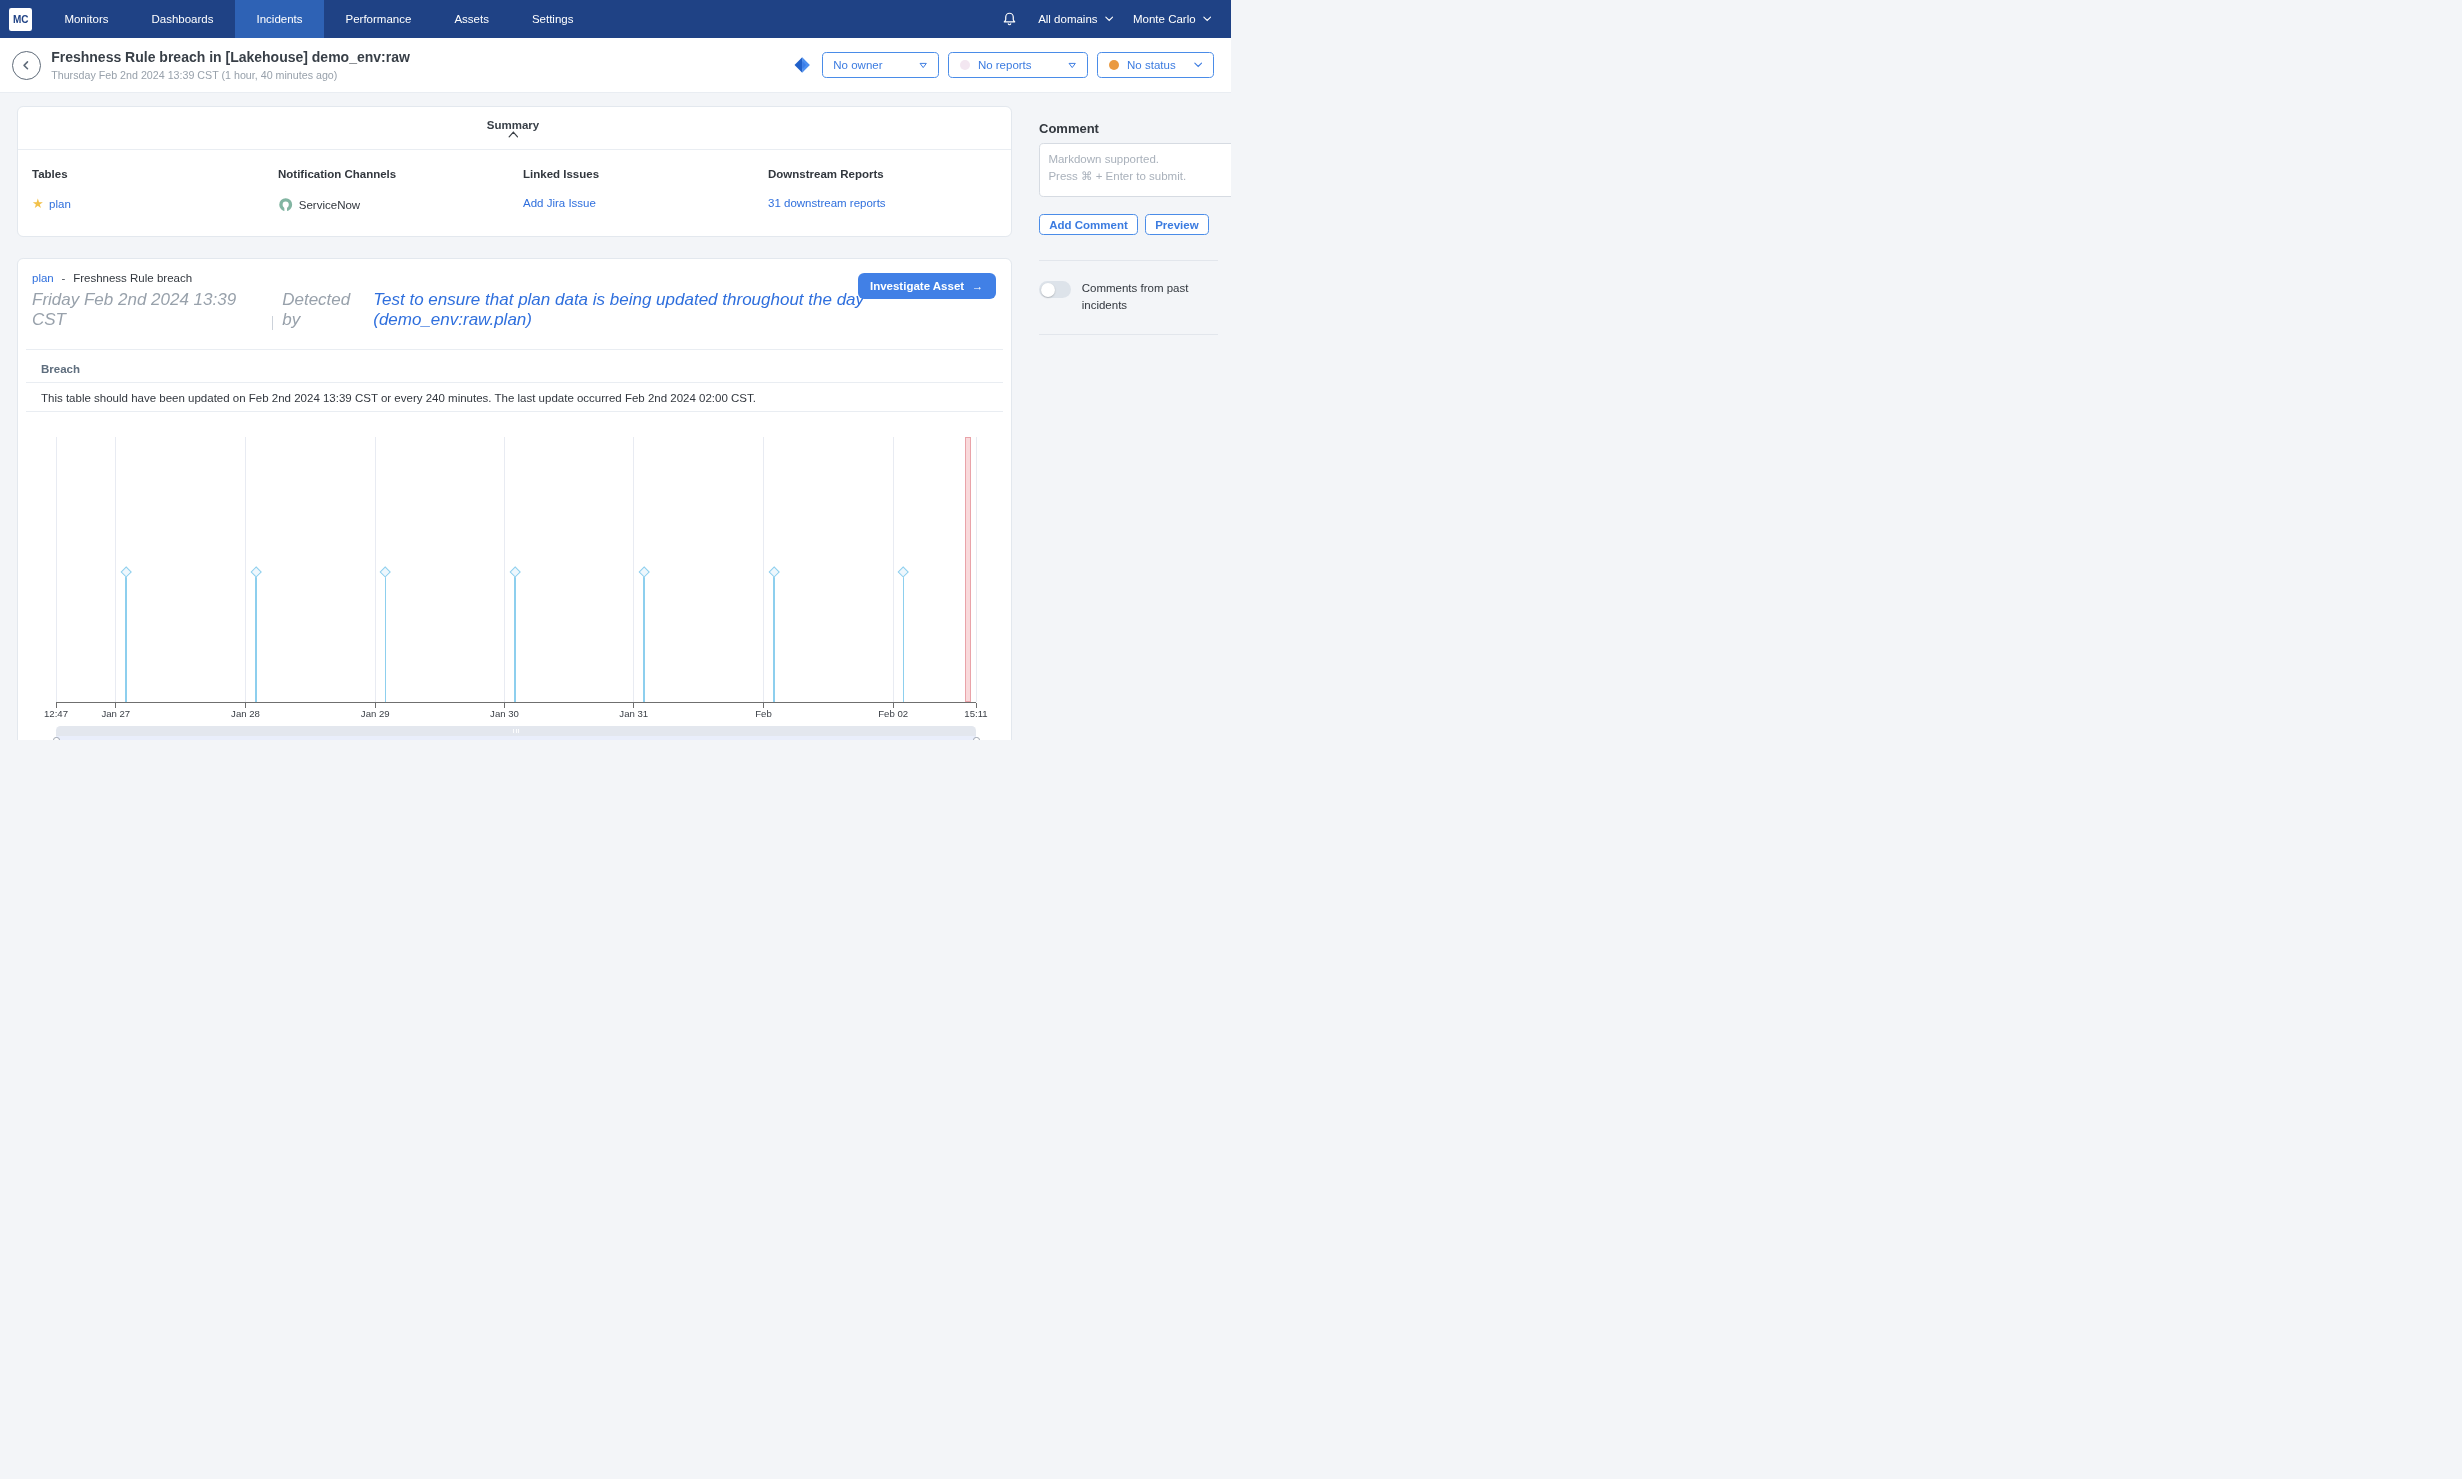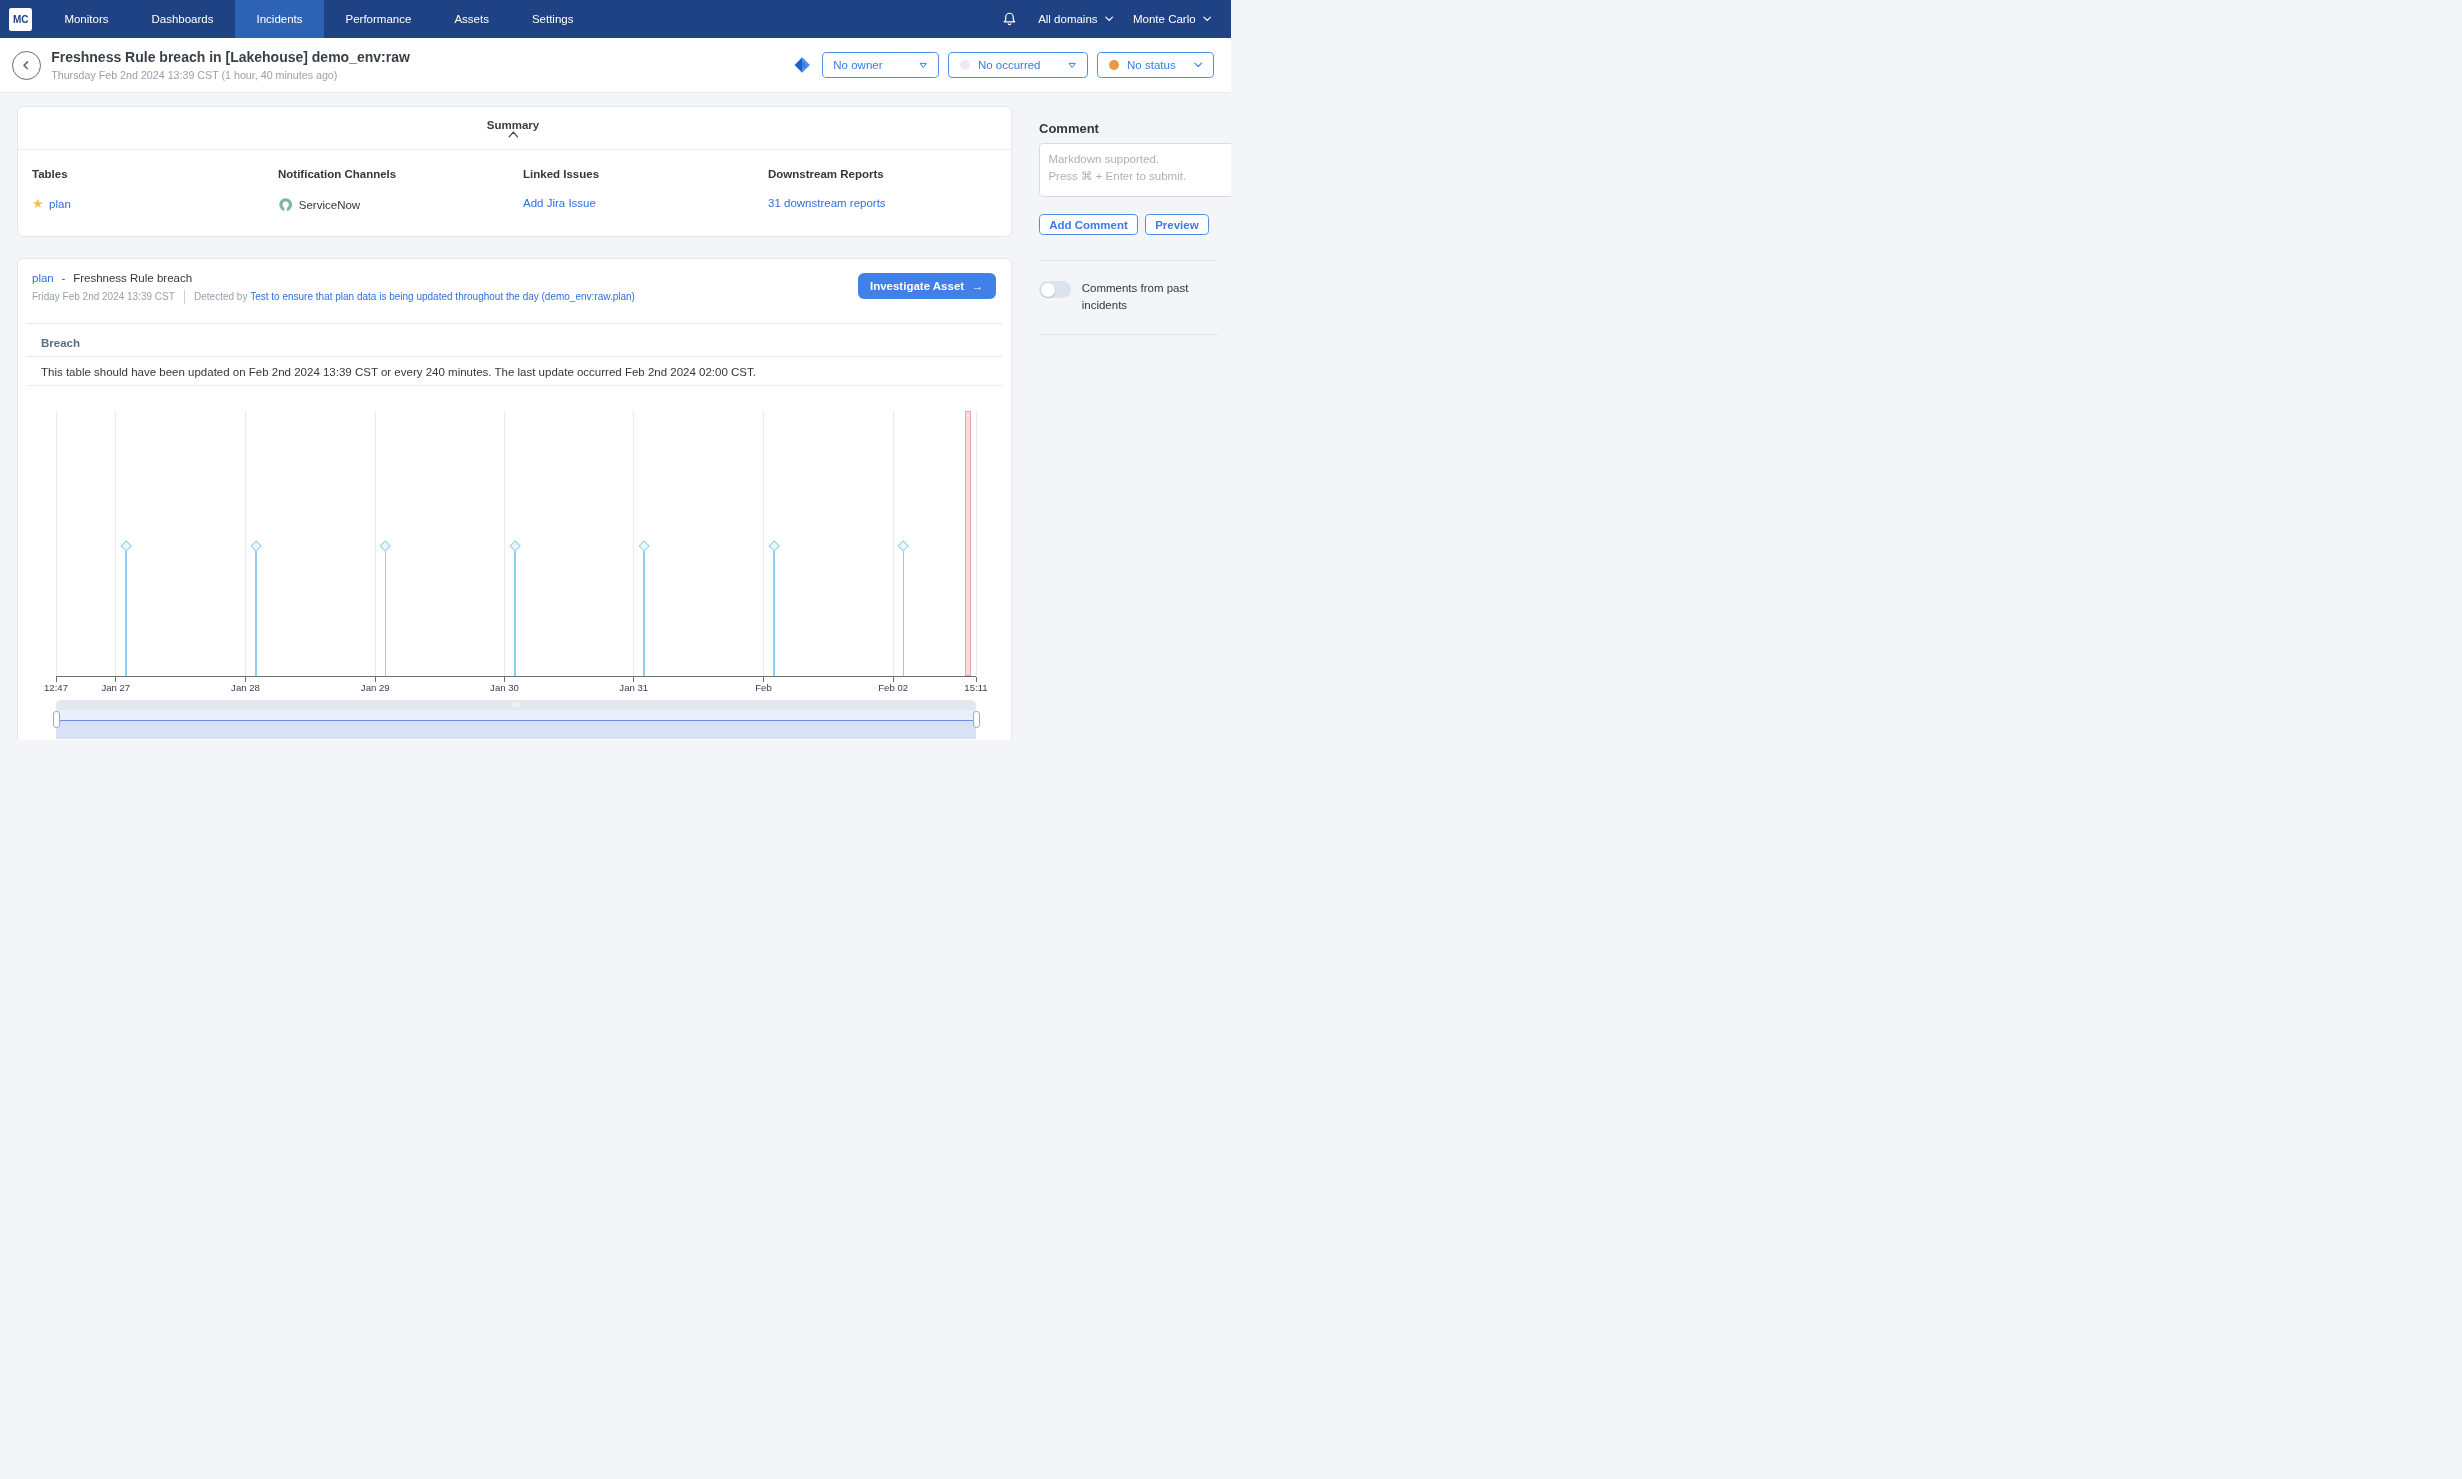--- a/index.html
+++ b/index.html
@@ -75,21 +75,21 @@
   }
   .sum-label { font-size:11.5px; font-weight:700; color:#32373e; }
   .sum-value { margin-top:17px; font-size:11.5px; display:flex; align-items:center; gap:5.4px; color:#32373e; }
   .link { color:#2f6fdd; cursor:pointer; text-decoration:none; }
   .star { color:#f2c14a; font-size:13px; line-height:1; }
   
   .incident-card { position:relative; height:491px; overflow:hidden; }
   .inc-row1 { padding:12.3px 15.4px 0 14px; font-size:11.5px; }
   .inc-sep { color:#4a515a; margin:0 4.6px; }
   .inc-name { color:#32373e; }
-  .inc-row2 { padding:6.1px 15.4px 0 14px; font-size:10px; color:#98a1ab; display:flex; align-items:center; }
+  .inc-row2 { padding:6.1px 15.4px 0 14px; font-size:17px; color:#98a1ab; display:flex; align-items:flex-end;font-style:italic; }
   .vline { display:inline-block; width:0.8px; height:14px; background:#ccd2da; margin:0 9.2px; }
   .investigate-btn {
     position:absolute; top:14px; right:15.4px; height:26px;
     background:#4180e6; color:#fff; border:none; border-radius:6.1px;
     font-size:11.5px; font-weight:600; padding:0 12.3px; cursor:pointer;
     display:flex; align-items:center; gap:7.7px;
     font-family:"Liberation Sans", sans-serif;
   }
   .hdivider { height:0.8px; background:#e9edf2; margin:0 7.7px; }
   .d1 { margin-top:19px; }
@@ -224,21 +224,21 @@
       <polygon points="12,6.5 17,11.8 12,17" fill="#3b7de8"></polygon>
     </svg>
     <div class="hdr-dd dd-owner">
       <span>No owner</span>
       <svg class="tri-down" viewBox="0 0 12 9" fill="none" stroke="#3b7be0" stroke-width="1.4" stroke-linejoin="round">
           <path d="M1.5 1.5 H10.5 L6 7.5 Z"></path>
         </svg>
     </div>
     <div class="hdr-dd dd-severity">
       <span class="dot" id="sev-dot" style="background: rgb(243, 231, 241);"></span>
-      <span>No occurred</span>
+      <span>No reports</span>
       <span class="dd-grow"></span>
       <svg class="tri-down" viewBox="0 0 12 9" fill="none" stroke="#3b7be0" stroke-width="1.4" stroke-linejoin="round">
           <path d="M1.5 1.5 H10.5 L6 7.5 Z"></path>
         </svg>
     </div>
     <div class="hdr-dd dd-status">
       <span class="dot" id="status-dot" style="background: rgb(234, 154, 65);"></span>
       <span>No status</span>
       <span class="dd-grow"></span>
       <svg class="chev-down-w" viewBox="0 0 12 8" fill="none" stroke="#3b7be0" stroke-width="1.6" stroke-linecap="round">

